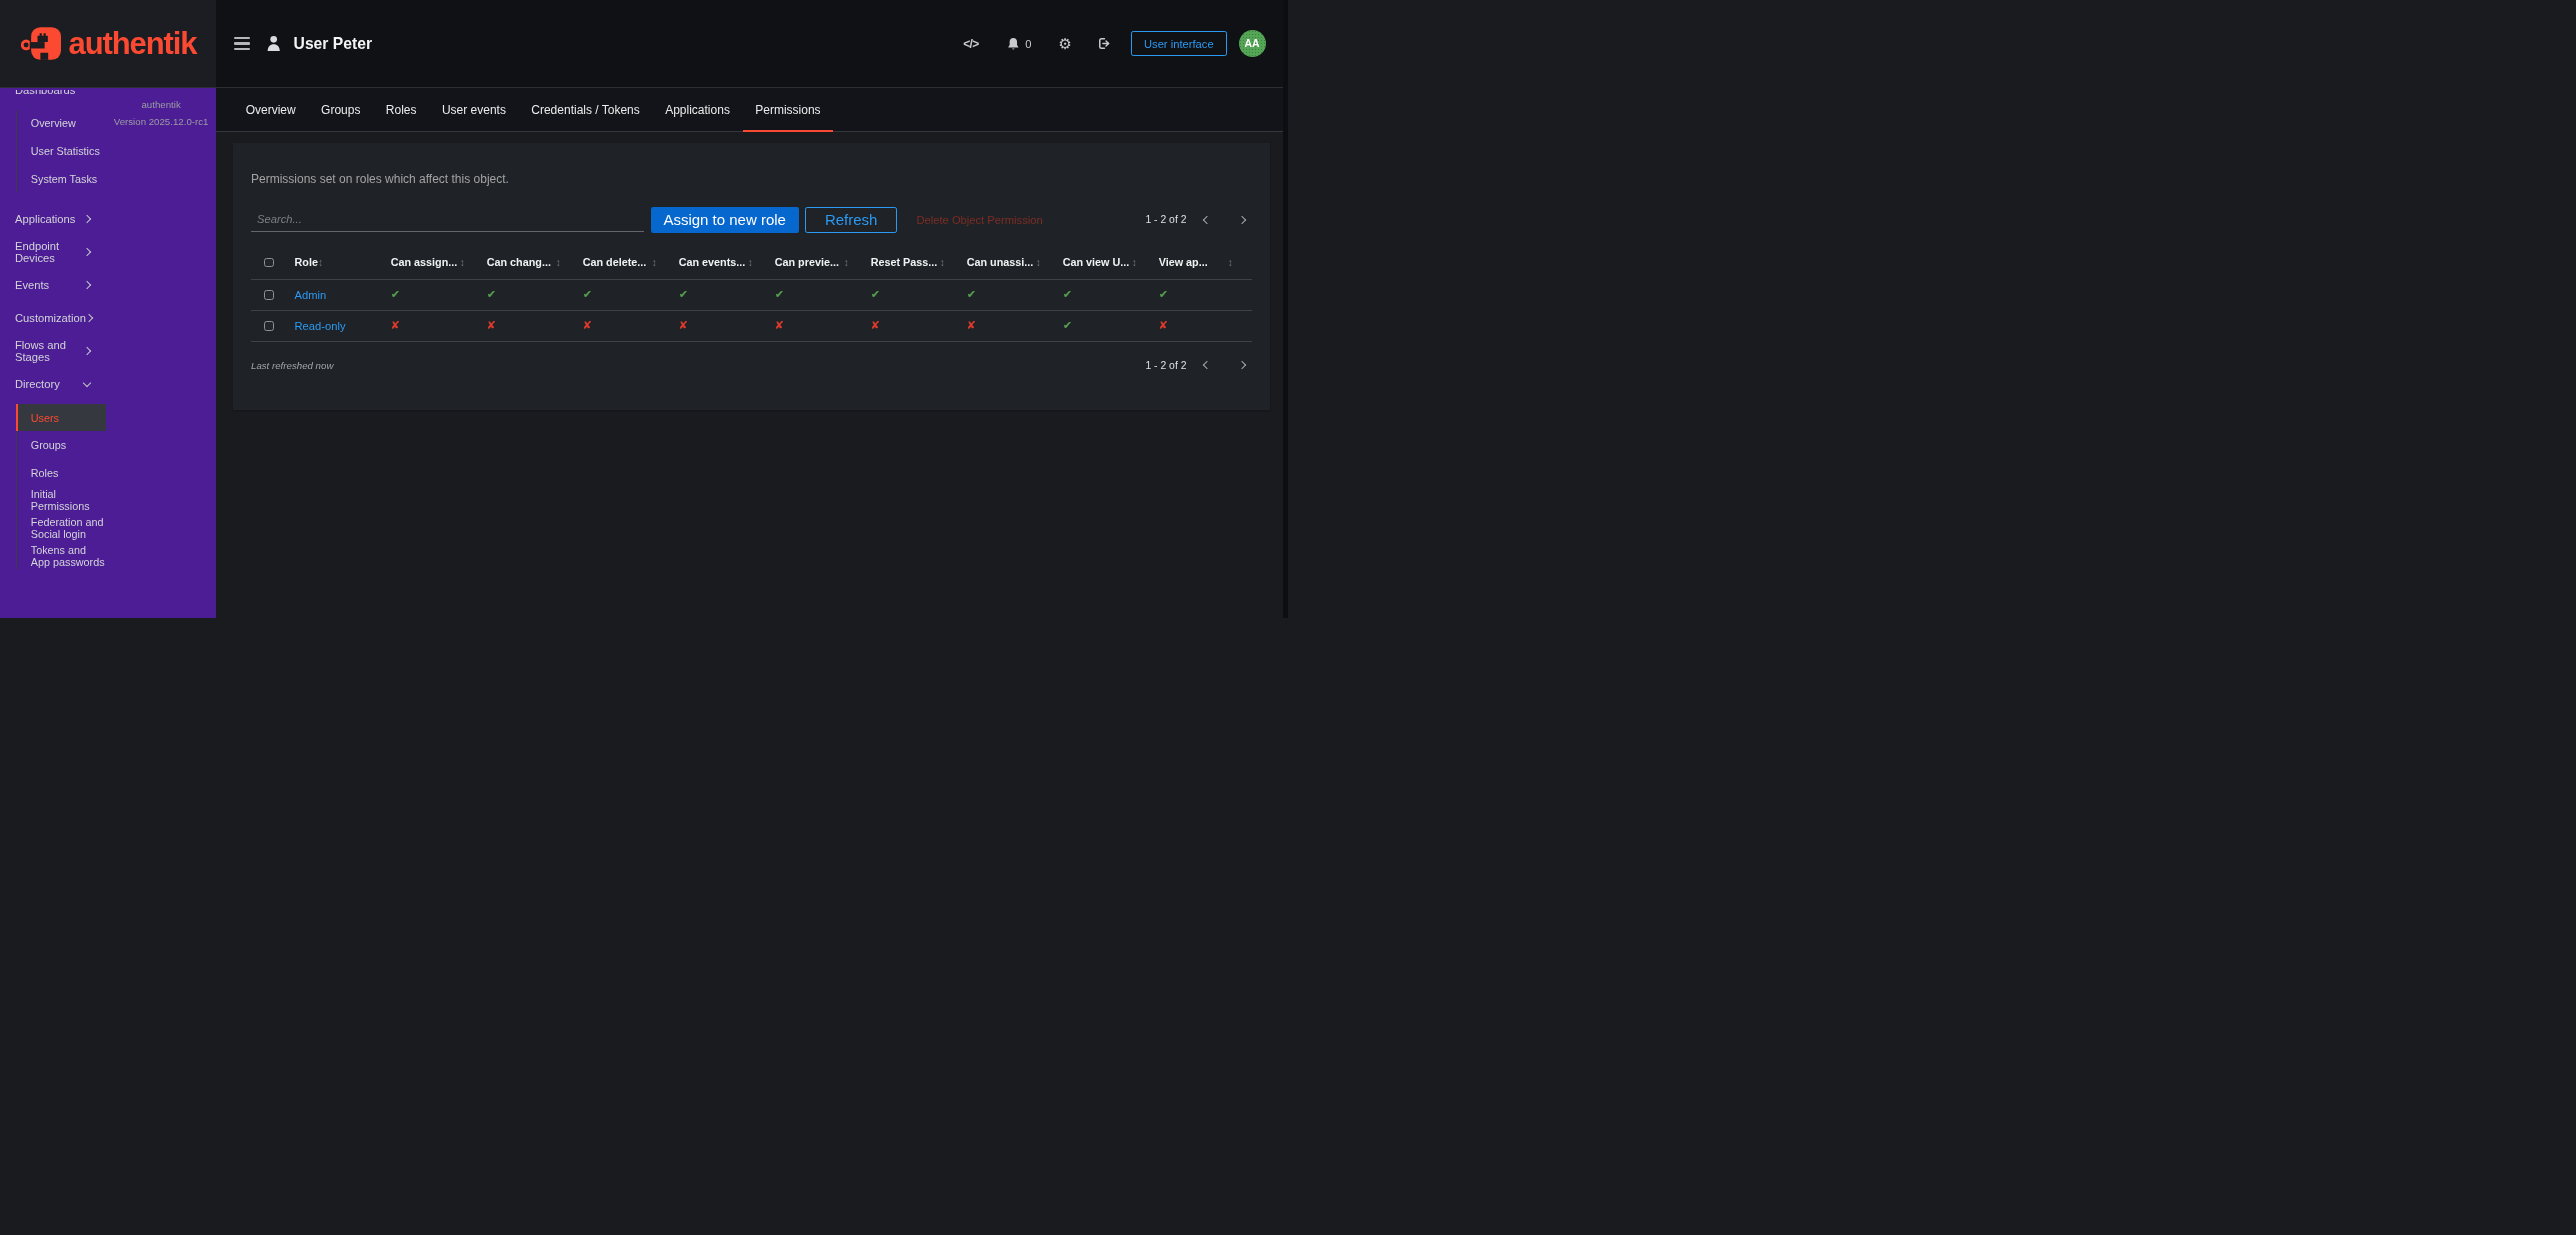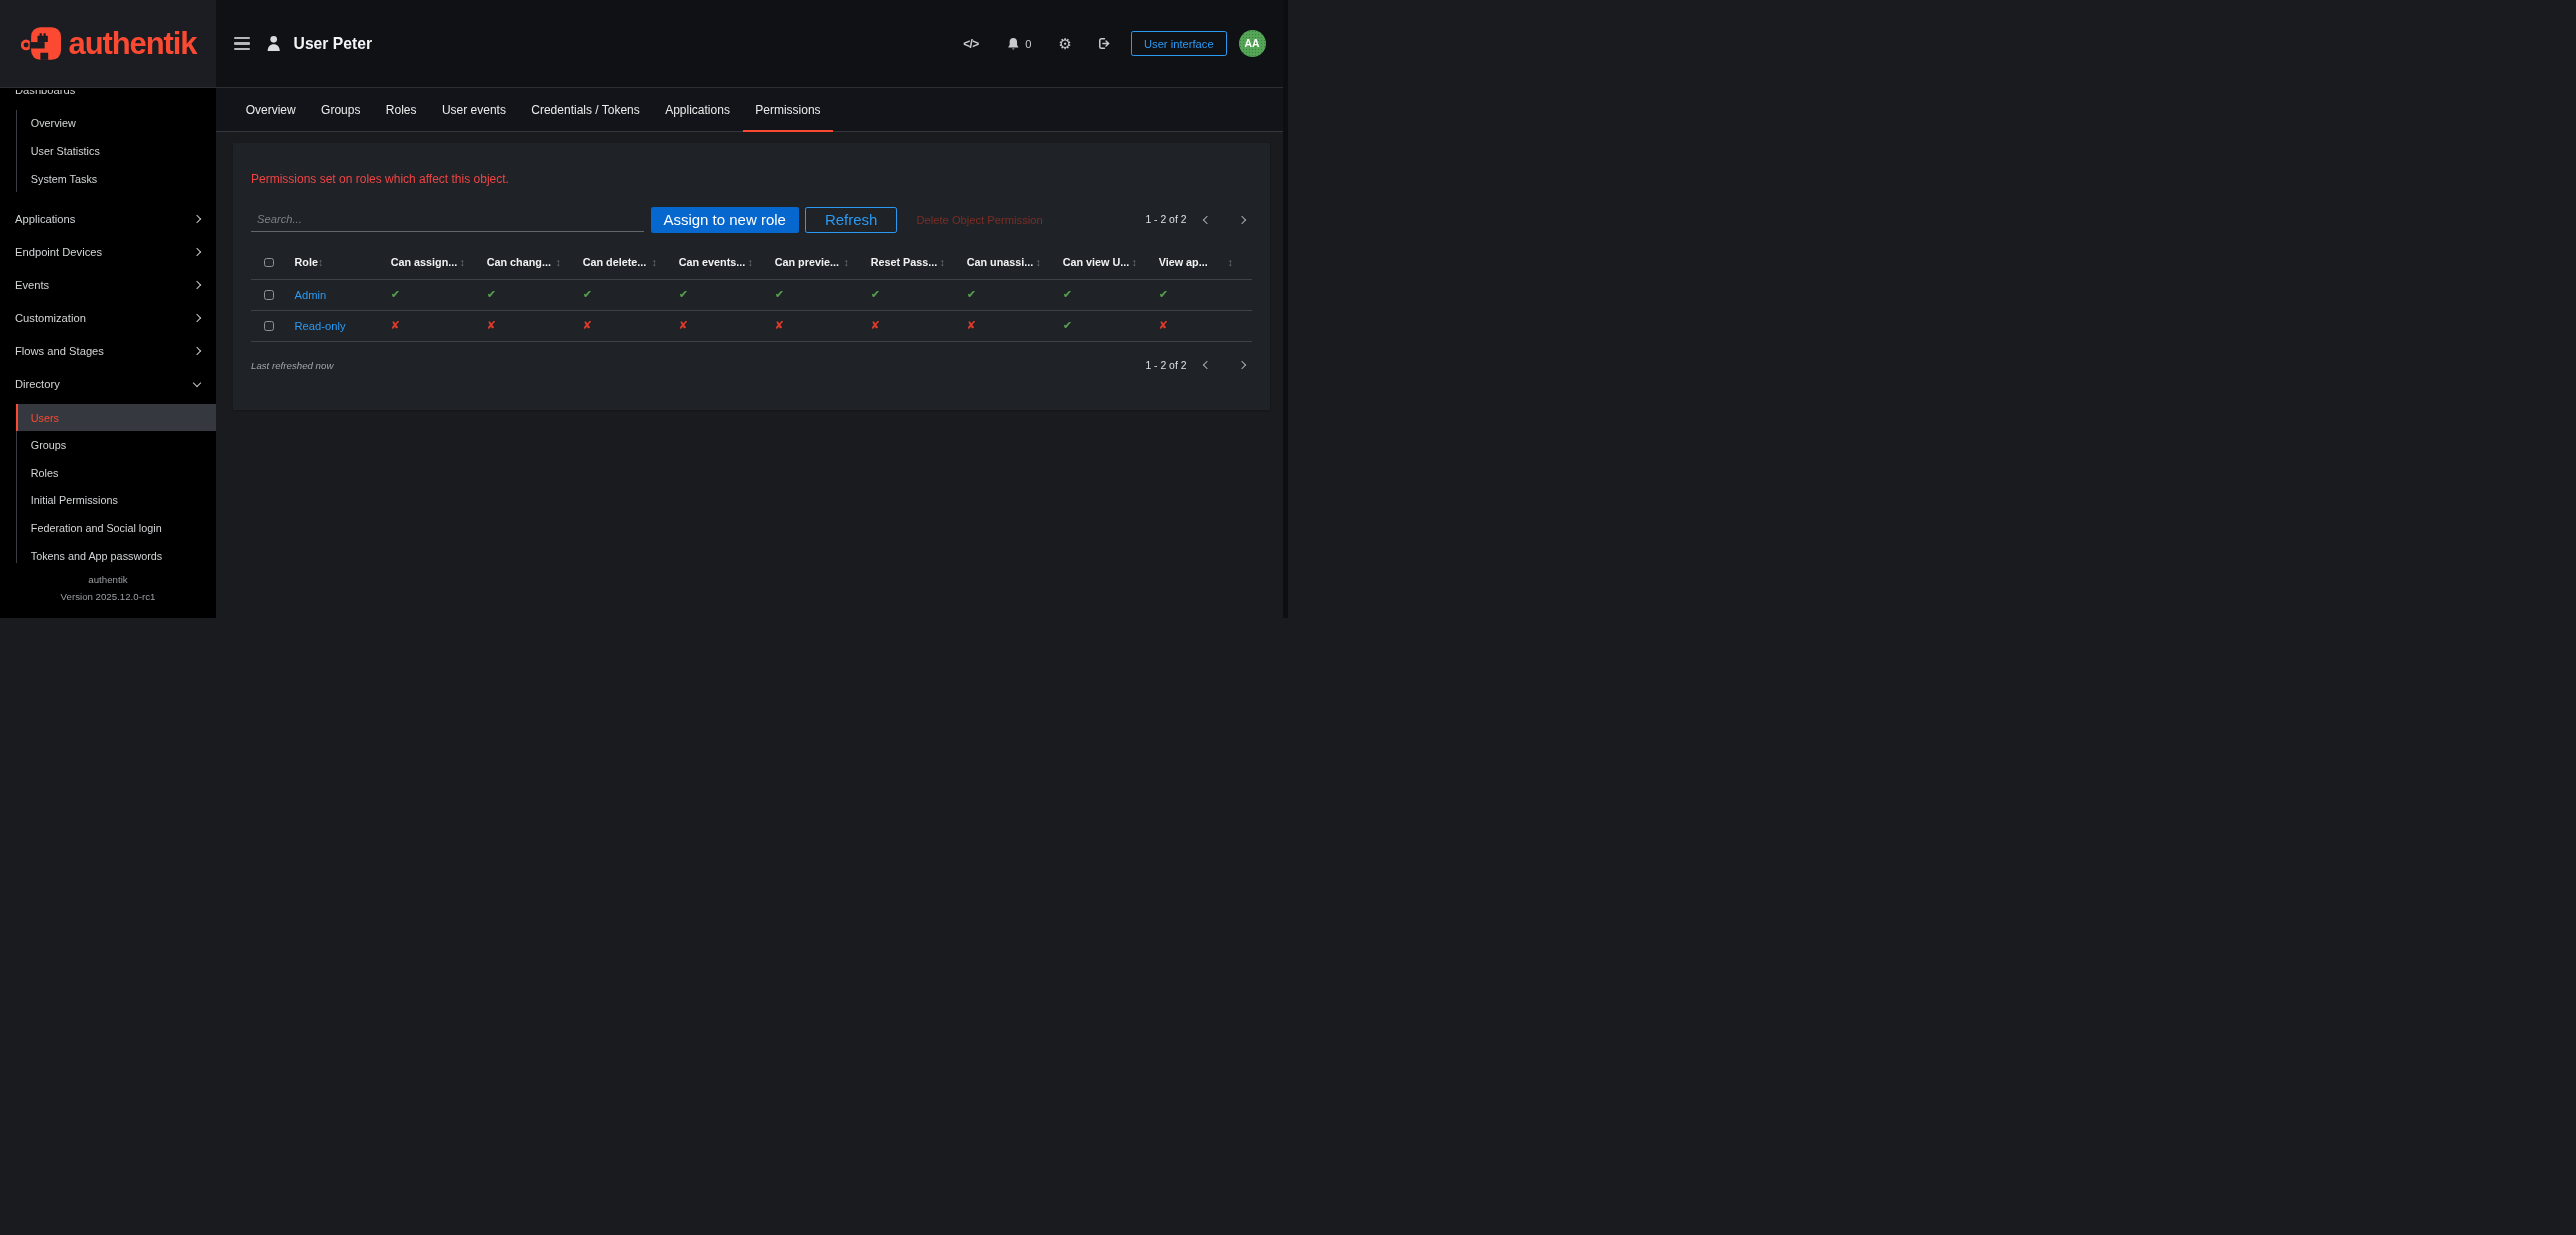--- a/index.html
+++ b/index.html
@@ -38,21 +38,21 @@
     font-size:11.2px; font-family:inherit; cursor:pointer; }
   .avatar { margin-left:12px; width:27px; height:27px; border-radius:50%;
     background:#55a556;
     background-image:radial-gradient(#3c7f40 0.7px, transparent 0.8px);
     background-size:3px 3px;
     display:flex; align-items:center; justify-content:center;
     color:#fff; font-size:10.4px; font-weight:bold; cursor:pointer; }
 
   
   .sidebar { position:absolute; top:88px; left:0; bottom:0; width:216px;
-    background:#000000; display:flex; flex-direction:column; font-size:11.2px; color:#d3d5d7; }
+    background:#4c1d95; display:flex; font-size:11.2px; color:#d3d5d7; }
   .nav { flex:1; overflow:hidden; padding-top:2.2px; }
   .nav-clip { height:10.4px; overflow:hidden; position:relative; }
   .nav-clip span { position:absolute; top:-6px; left:15px; font-size:11.2px; color:#d3d5d7; }
   .subgroup { margin:9px 0 10.4px 16.4px; border-left:0.7px solid #3a3d42; }
   .subitem { position:relative; height:27.6px; display:flex; align-items:center;
     padding-left:13.4px; cursor:pointer; font-size:10.8px; }
   .subitem.active { background:#35383e; color:var(--brand); }
   .subitem.active::before { content:""; position:absolute; left:-1.5px; top:0; bottom:0;
     width:2.2px; background:var(--brand); }
   .topitem { height:33px; display:flex; align-items:center; justify-content:space-between;
@@ -70,21 +70,21 @@
     display:flex; align-items:stretch; padding-left:17px; }
   .tab { display:flex; align-items:center; padding:0 12.7px; font-size:12px;
     color:#ebecec; cursor:pointer; position:relative; white-space:nowrap; }
   .tab.active::after { content:""; position:absolute; left:0; right:0; bottom:-0.7px;
     height:2.2px; background:var(--brand); }
 
   .content { padding:11.2px 18px 0 17px; }
   .card { background:#1f2226; box-shadow:0 0.7px 2.2px rgba(0,0,0,.35);
     padding:16.4px 18px 31px; }
   .card-title { font-size:13px; font-weight:bold; color:#ffffff; }
-  .card-desc { margin-top:12.7px; font-size:12px; color:#ef4444; }
+  .card-desc { margin-top:12.7px; font-size:12px; color:#a3a3a3; }
 
   .toolbar { margin-top:20px; display:flex; align-items:center; height:27px; }
   .search-input { width:393px; flex:none; background:transparent; border:none;
     border-bottom:0.7px solid #63676c; color:#dddee0; font-size:11.2px;
     padding:6px 6px; font-family:inherit; outline:none; }
   .search-input::placeholder { font-style:italic; color:#7c8085; }
   .btn { height:26px; border-radius:2.2px; font-size:15px; font-family:inherit; cursor:pointer; }
   .btn-primary { margin-left:6.7px; padding:0 12.7px; background:var(--primary);
     border:none; color:#fff; }
   .btn-secondary { margin-left:6.7px; padding:0 18.6px; background:transparent;

